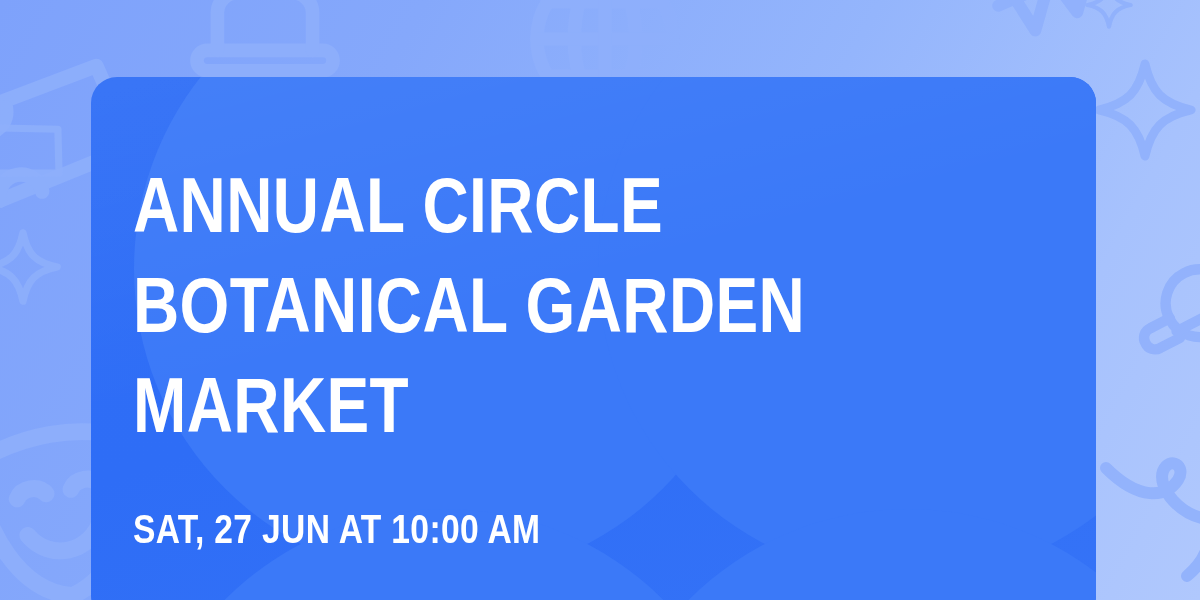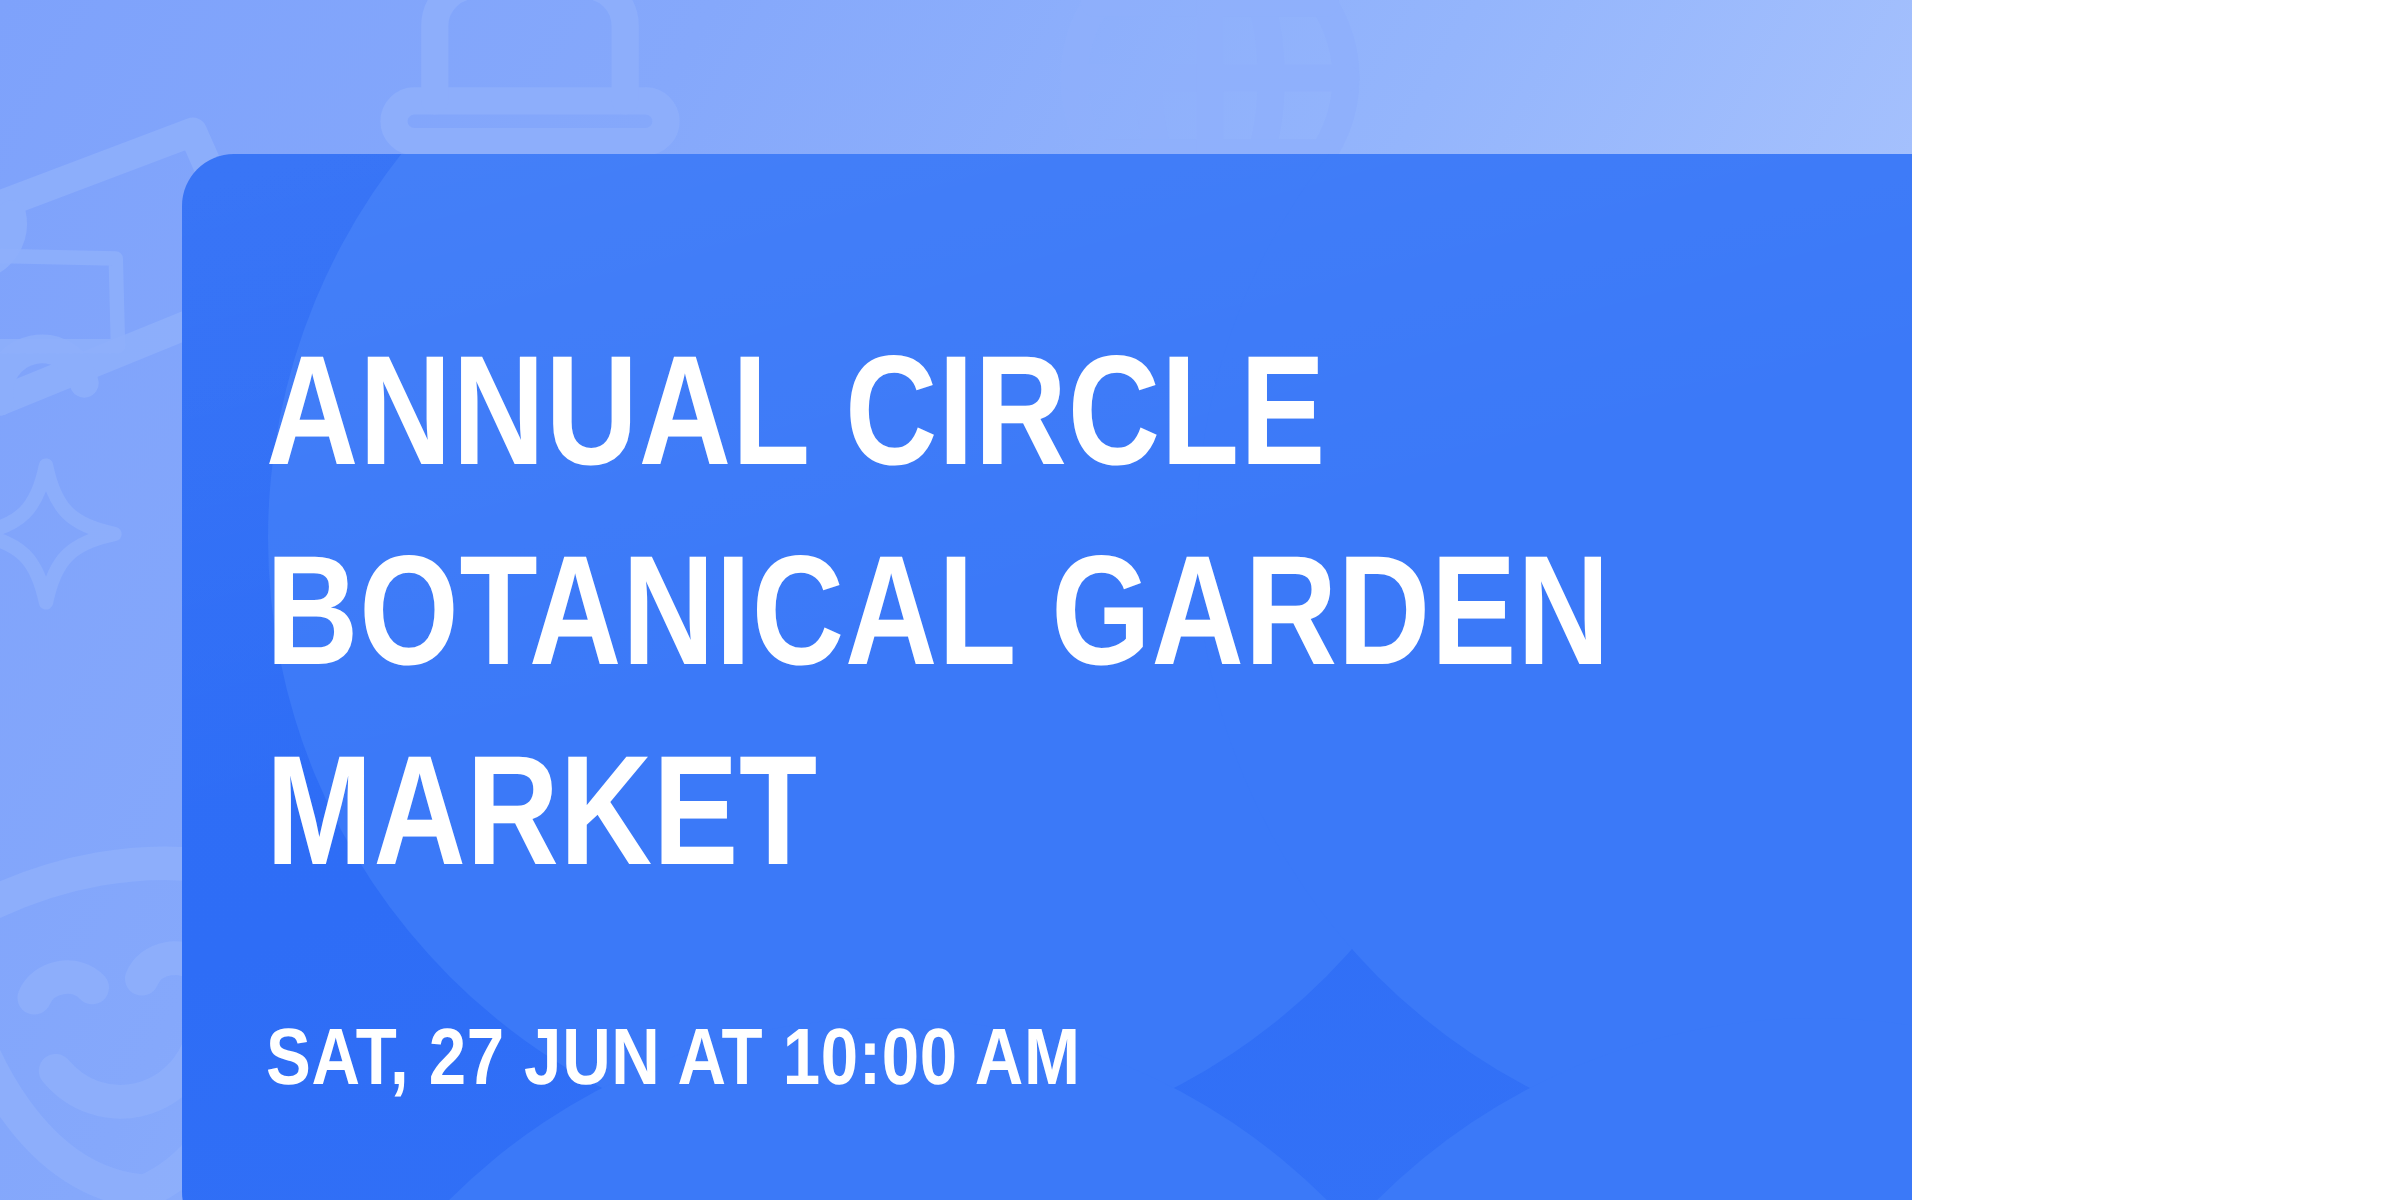--- a/index.html
+++ b/index.html
@@ -3,21 +3,21 @@
 <meta charset="utf-8">
 <style>
   html, body {
     margin: 0;
     padding: 0;
     background: #ffffff;
   }
 
   .stage {
     position: relative;
-    width: 956px;
+    width: 1200px;
     height: 600px;
     overflow: hidden;
     font-family: "Liberation Sans", sans-serif;
   }
 
   
   .backdrop {
     position: absolute;
     inset: 0;
     background: linear-gradient(118deg, #7ea2fb 0%, #85a8fb 28%, #94b5fc 58%, #a7c2fd 82%, #b0c8fd 100%);

